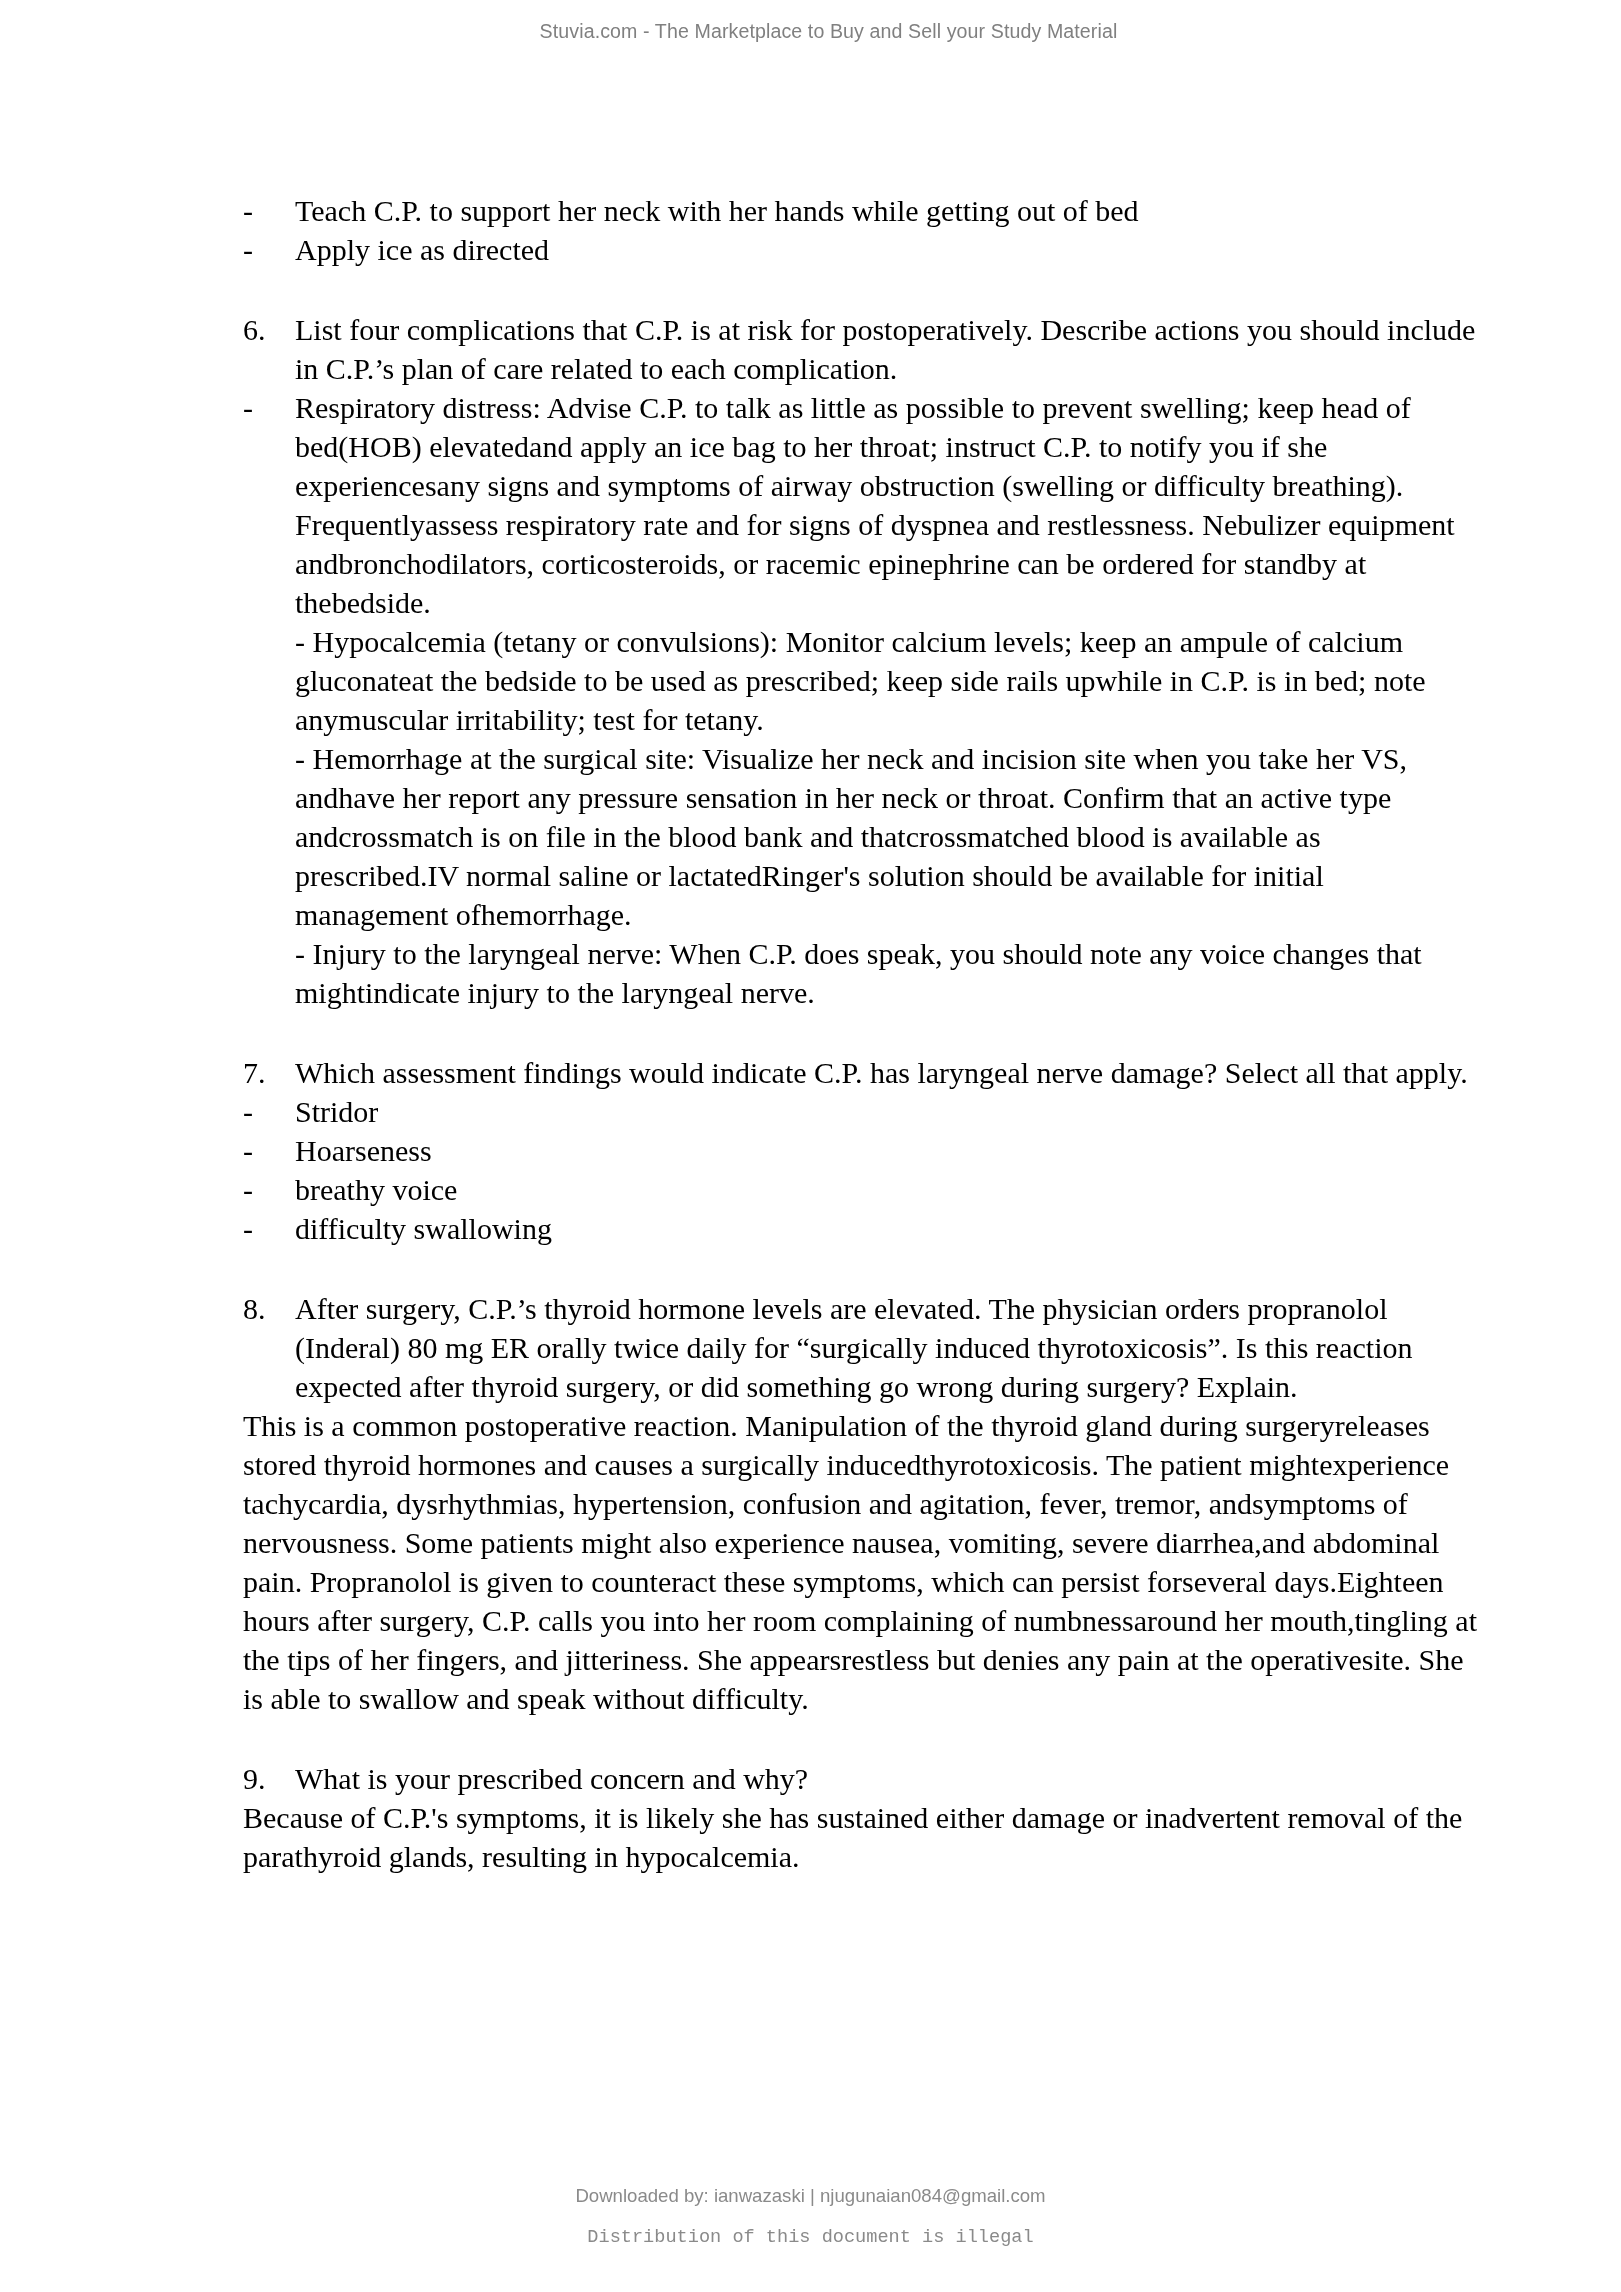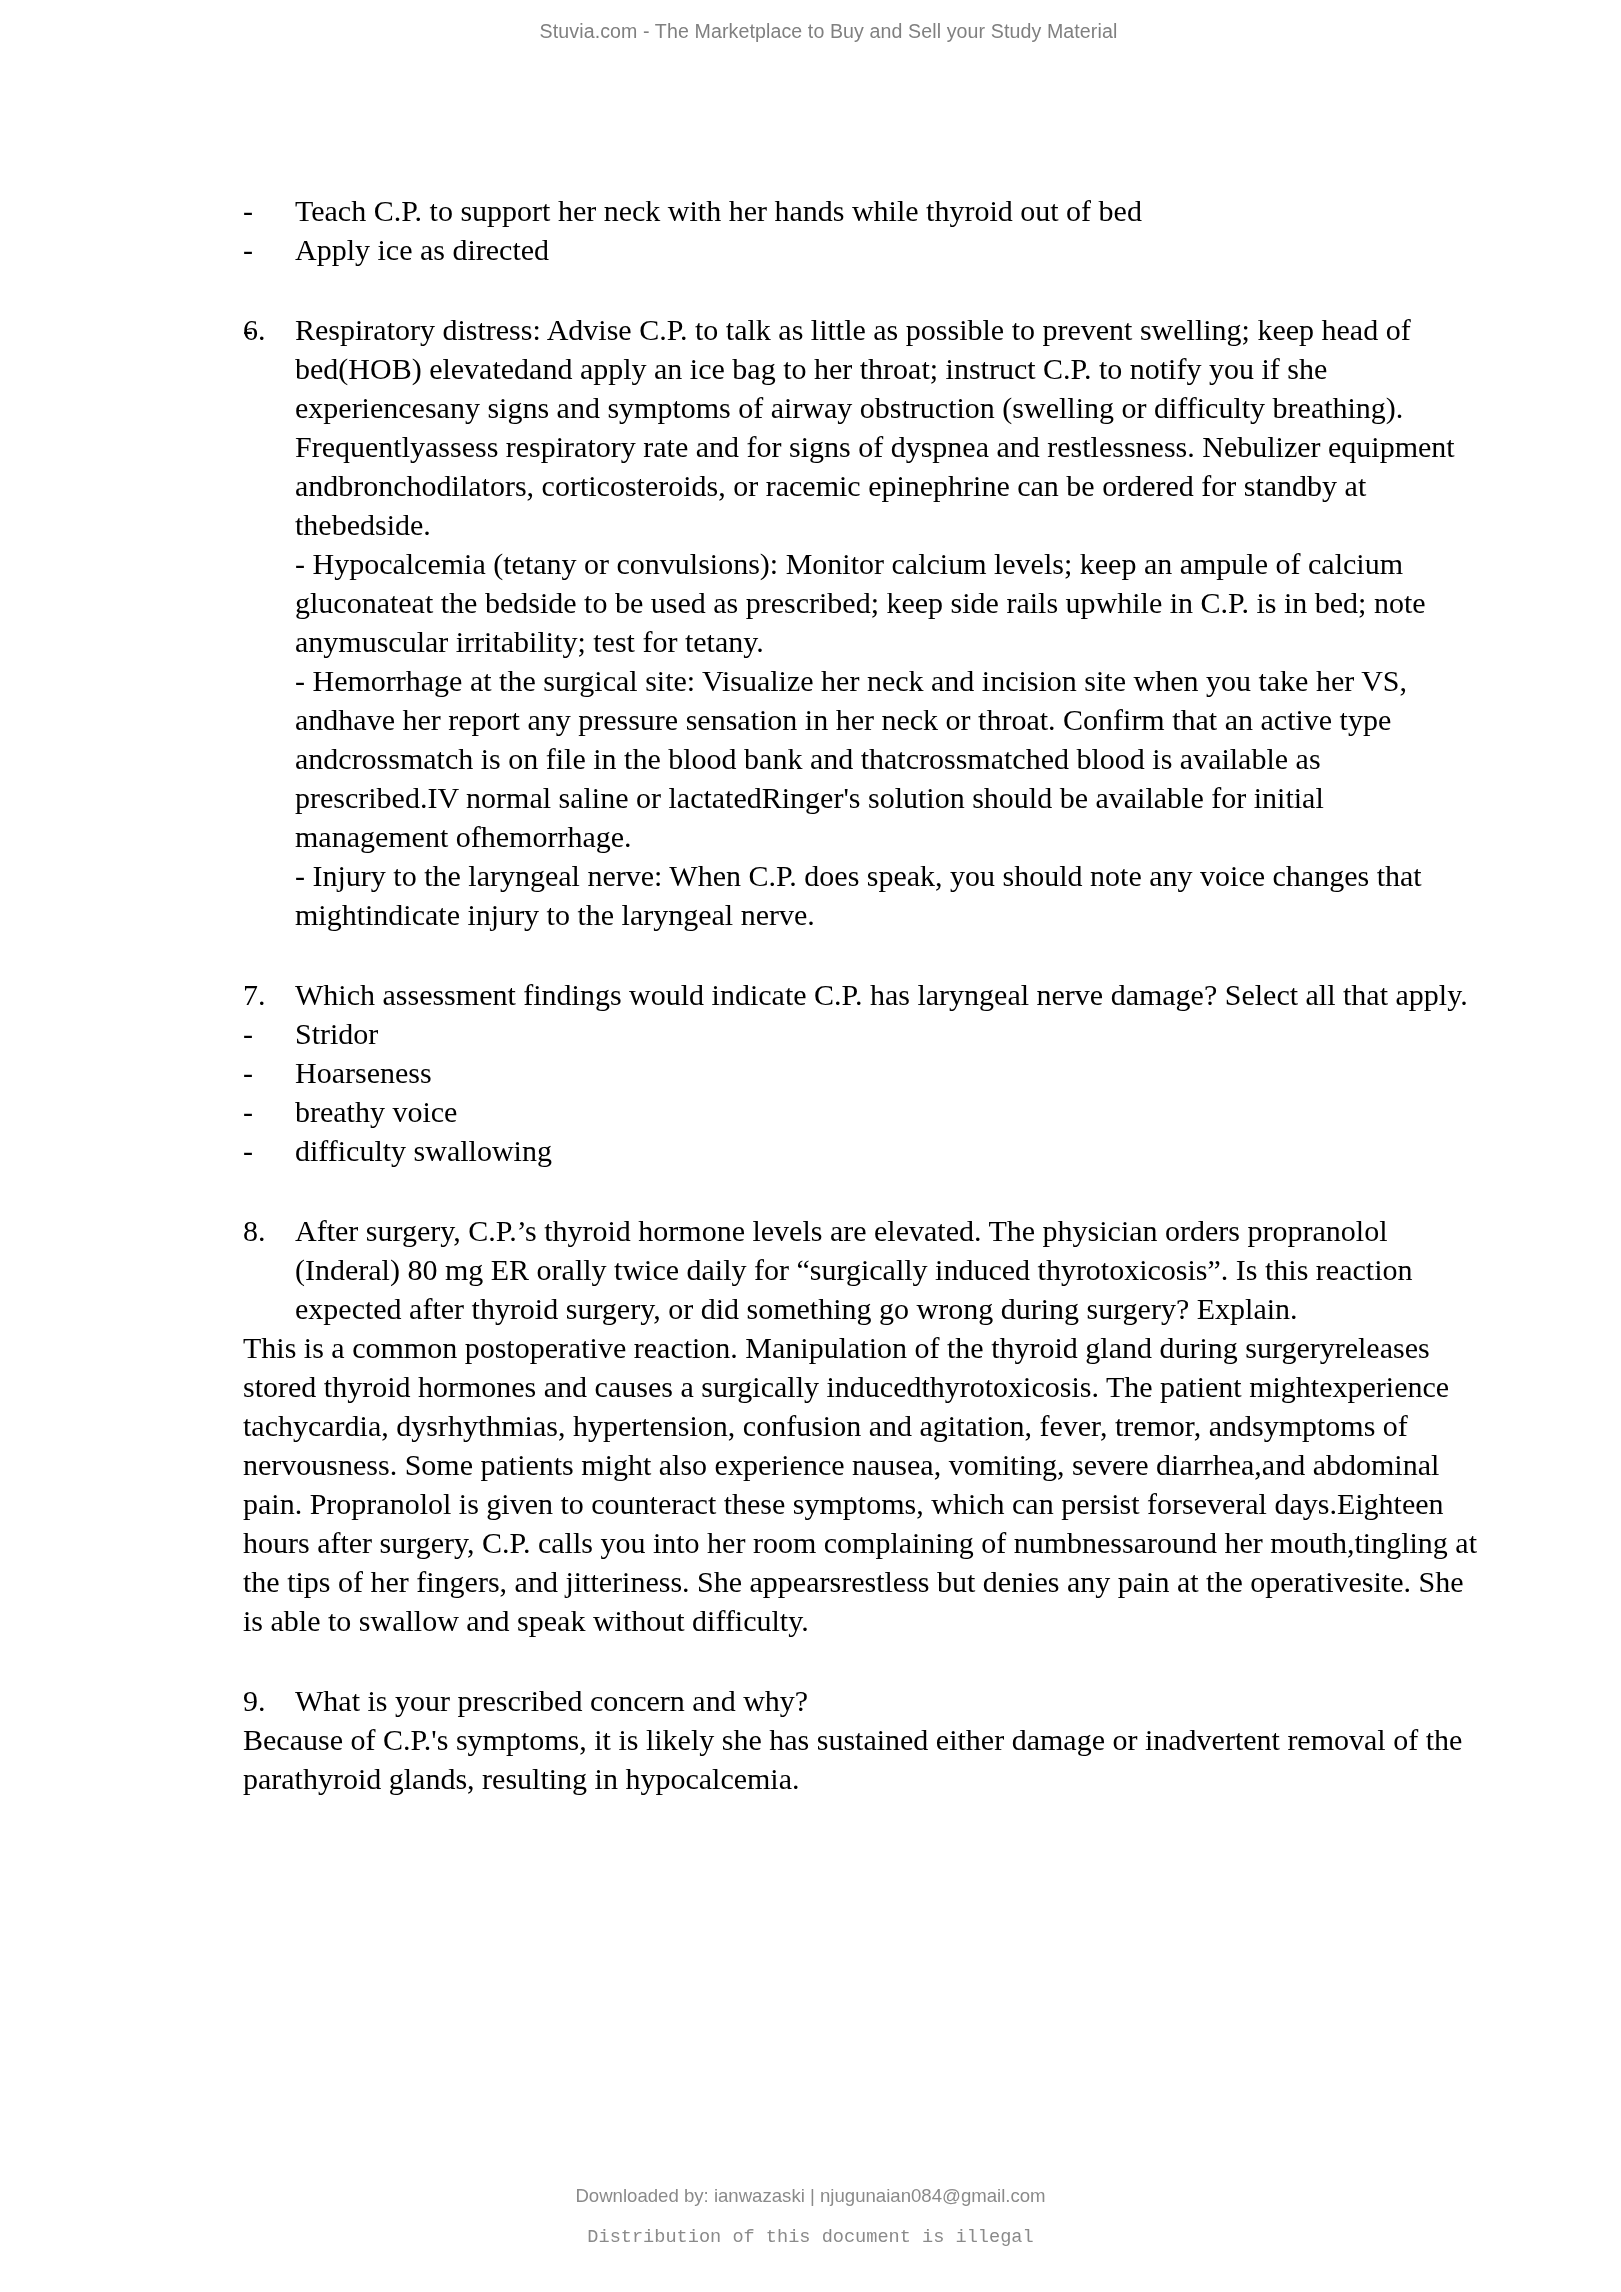--- a/index.html
+++ b/index.html
@@ -95,32 +95,33 @@
 <body>
 
 <div class="page">
 
   <div class="watermark-header">Stuvia.com - The Marketplace to Buy and Sell your Study Material</div>
 
   <div class="content">
 
     <div class="blk dash-item">
       <span class="marker">-</span>
-      <span>Teach C.P. to support her neck with her hands while thyroid out of bed</span>
+      <span>Teach C.P. to support her neck with her hands while getting out of bed</span>
     </div>
 
     <div class="blk dash-item">
       <span class="marker">-</span>
       <span>Apply ice as directed</span>
     </div>
 
     <div class="gap-md"></div>
 
     <div class="blk num-item">
       <span class="marker">6.</span>
+      <span>List four complications that C.P. is at risk for postoperatively. Describe actions you should include in C.P.’s plan of care related to each complication.</span>
     </div>
 
     <div class="blk dash-item">
       <span class="marker">-</span>
       <span>Respiratory distress: Advise C.P. to talk as little as possible to prevent swelling; keep head of bed(HOB) elevatedand apply an ice bag to her throat; instruct C.P. to notify you if she experiencesany signs and symptoms of airway obstruction (swelling or difficulty breathing). Frequentlyassess respiratory rate and for signs of dyspnea and restlessness. Nebulizer equipment andbronchodilators, corticosteroids, or racemic epinephrine can be ordered for standby at thebedside.</span>
     </div>
 
     <div class="blk dash-item">
       <span>- Hypocalcemia (tetany or convulsions): Monitor calcium levels; keep an ampule of calcium gluconateat the bedside to be used as prescribed; keep side rails upwhile in C.P. is in bed; note anymuscular irritability; test for tetany.</span>
     </div>

